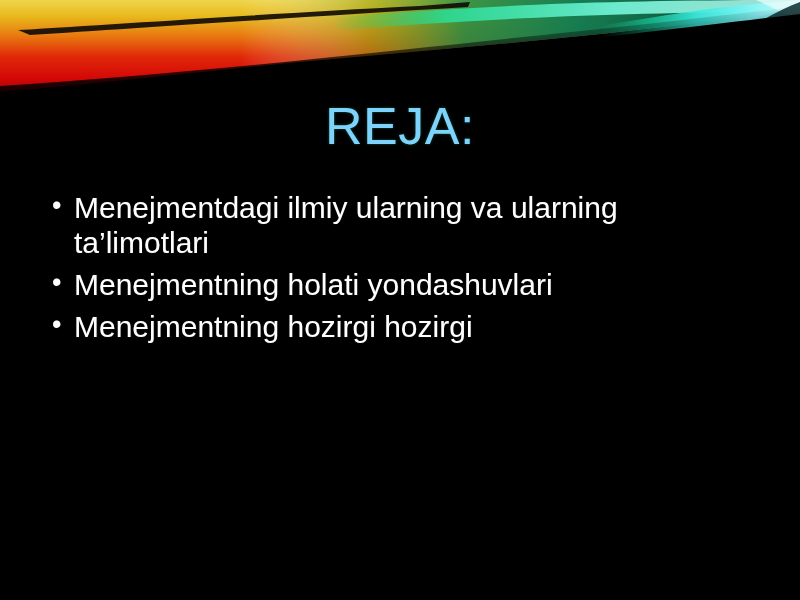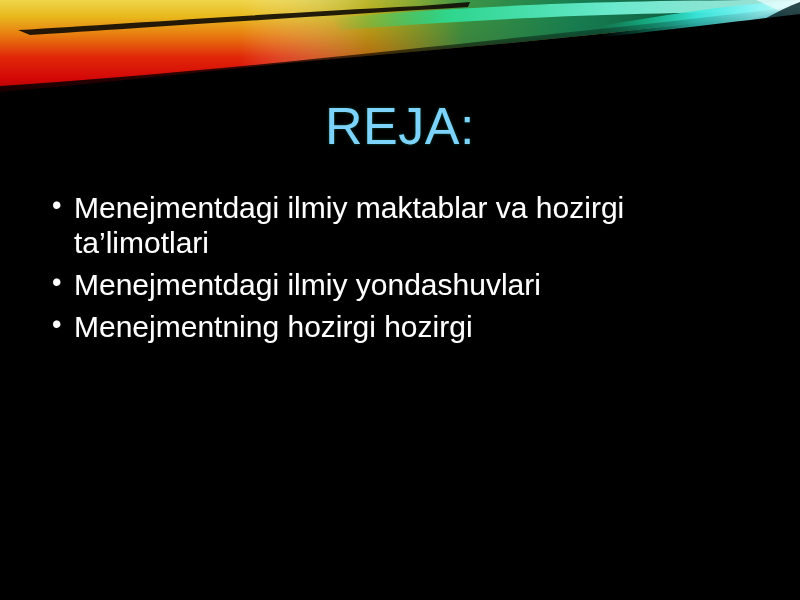--- a/index.html
+++ b/index.html
@@ -169,25 +169,25 @@
       <path d="M0,96 C140,88 270,76 420,58
                C580,40 700,26 800,14 L800,130 L0,130 Z" fill="#000000"></path>
     </svg>
   </div>
 
   <div class="title">REJA:</div>
 
   <ul class="bullets">
     <li class="bullet-item">
       <span class="bullet-dot">•</span>
-      <span class="bullet-text">Menejmentdagi ilmiy maktablar va hozirgi ta’limotlari</span>
+      <span class="bullet-text">Menejmentdagi ilmiy ularning va ularning ta’limotlari</span>
     </li>
     <li class="bullet-item">
       <span class="bullet-dot">•</span>
-      <span class="bullet-text">Menejmentdagi ilmiy yondashuvlari</span>
+      <span class="bullet-text">Menejmentning holati yondashuvlari</span>
     </li>
     <li class="bullet-item">
       <span class="bullet-dot">•</span>
       <span class="bullet-text">Menejmentning hozirgi hozirgi</span>
     </li>
   </ul>
 
 </div>
 
 </body></html>

